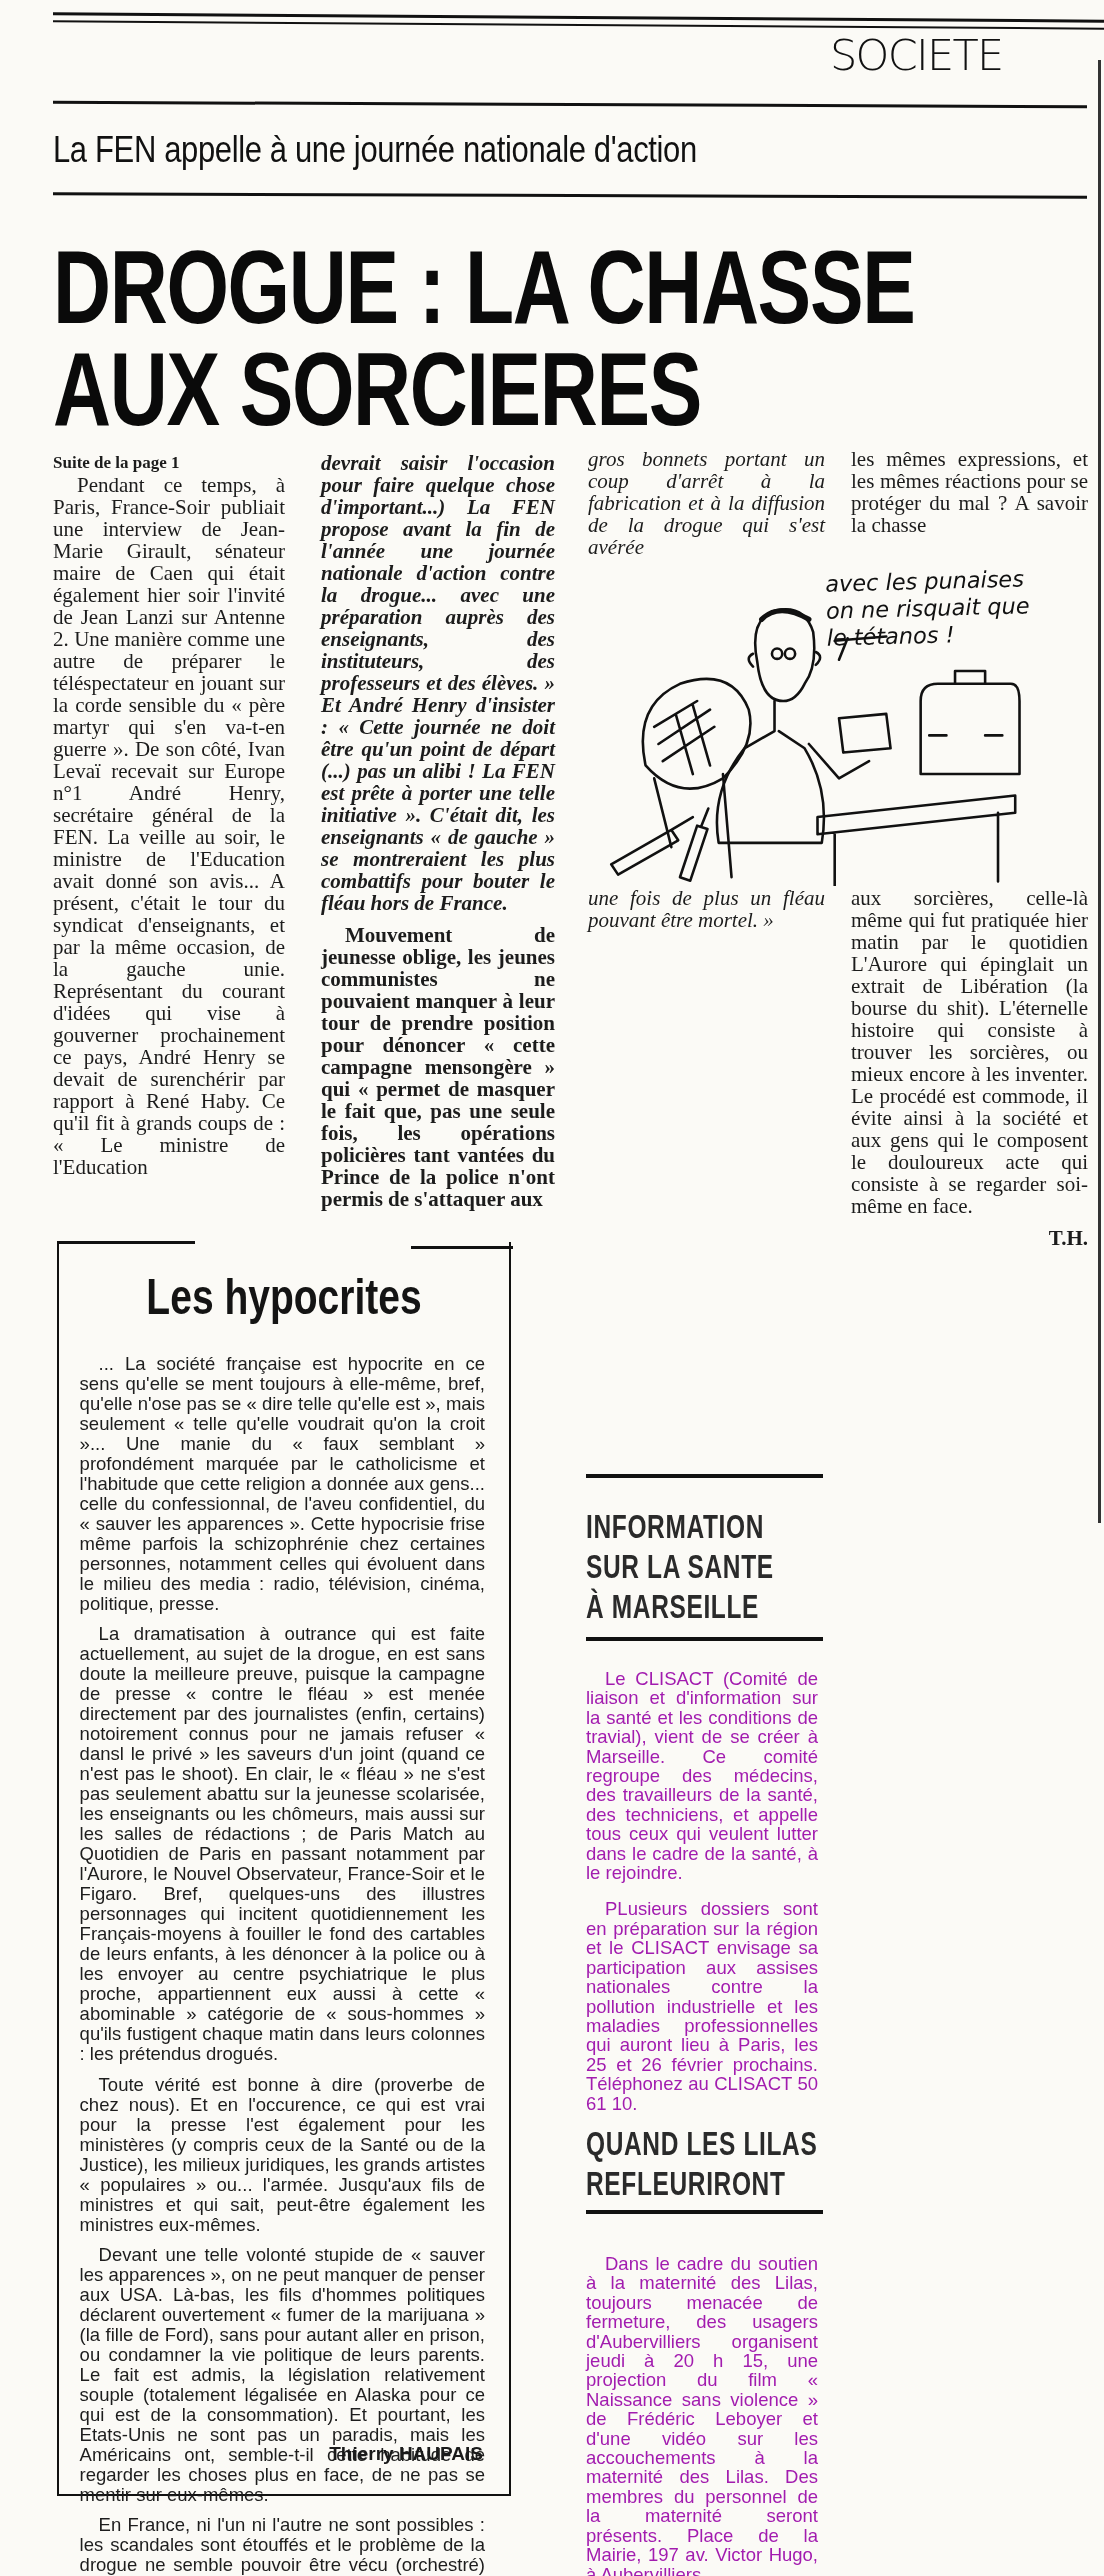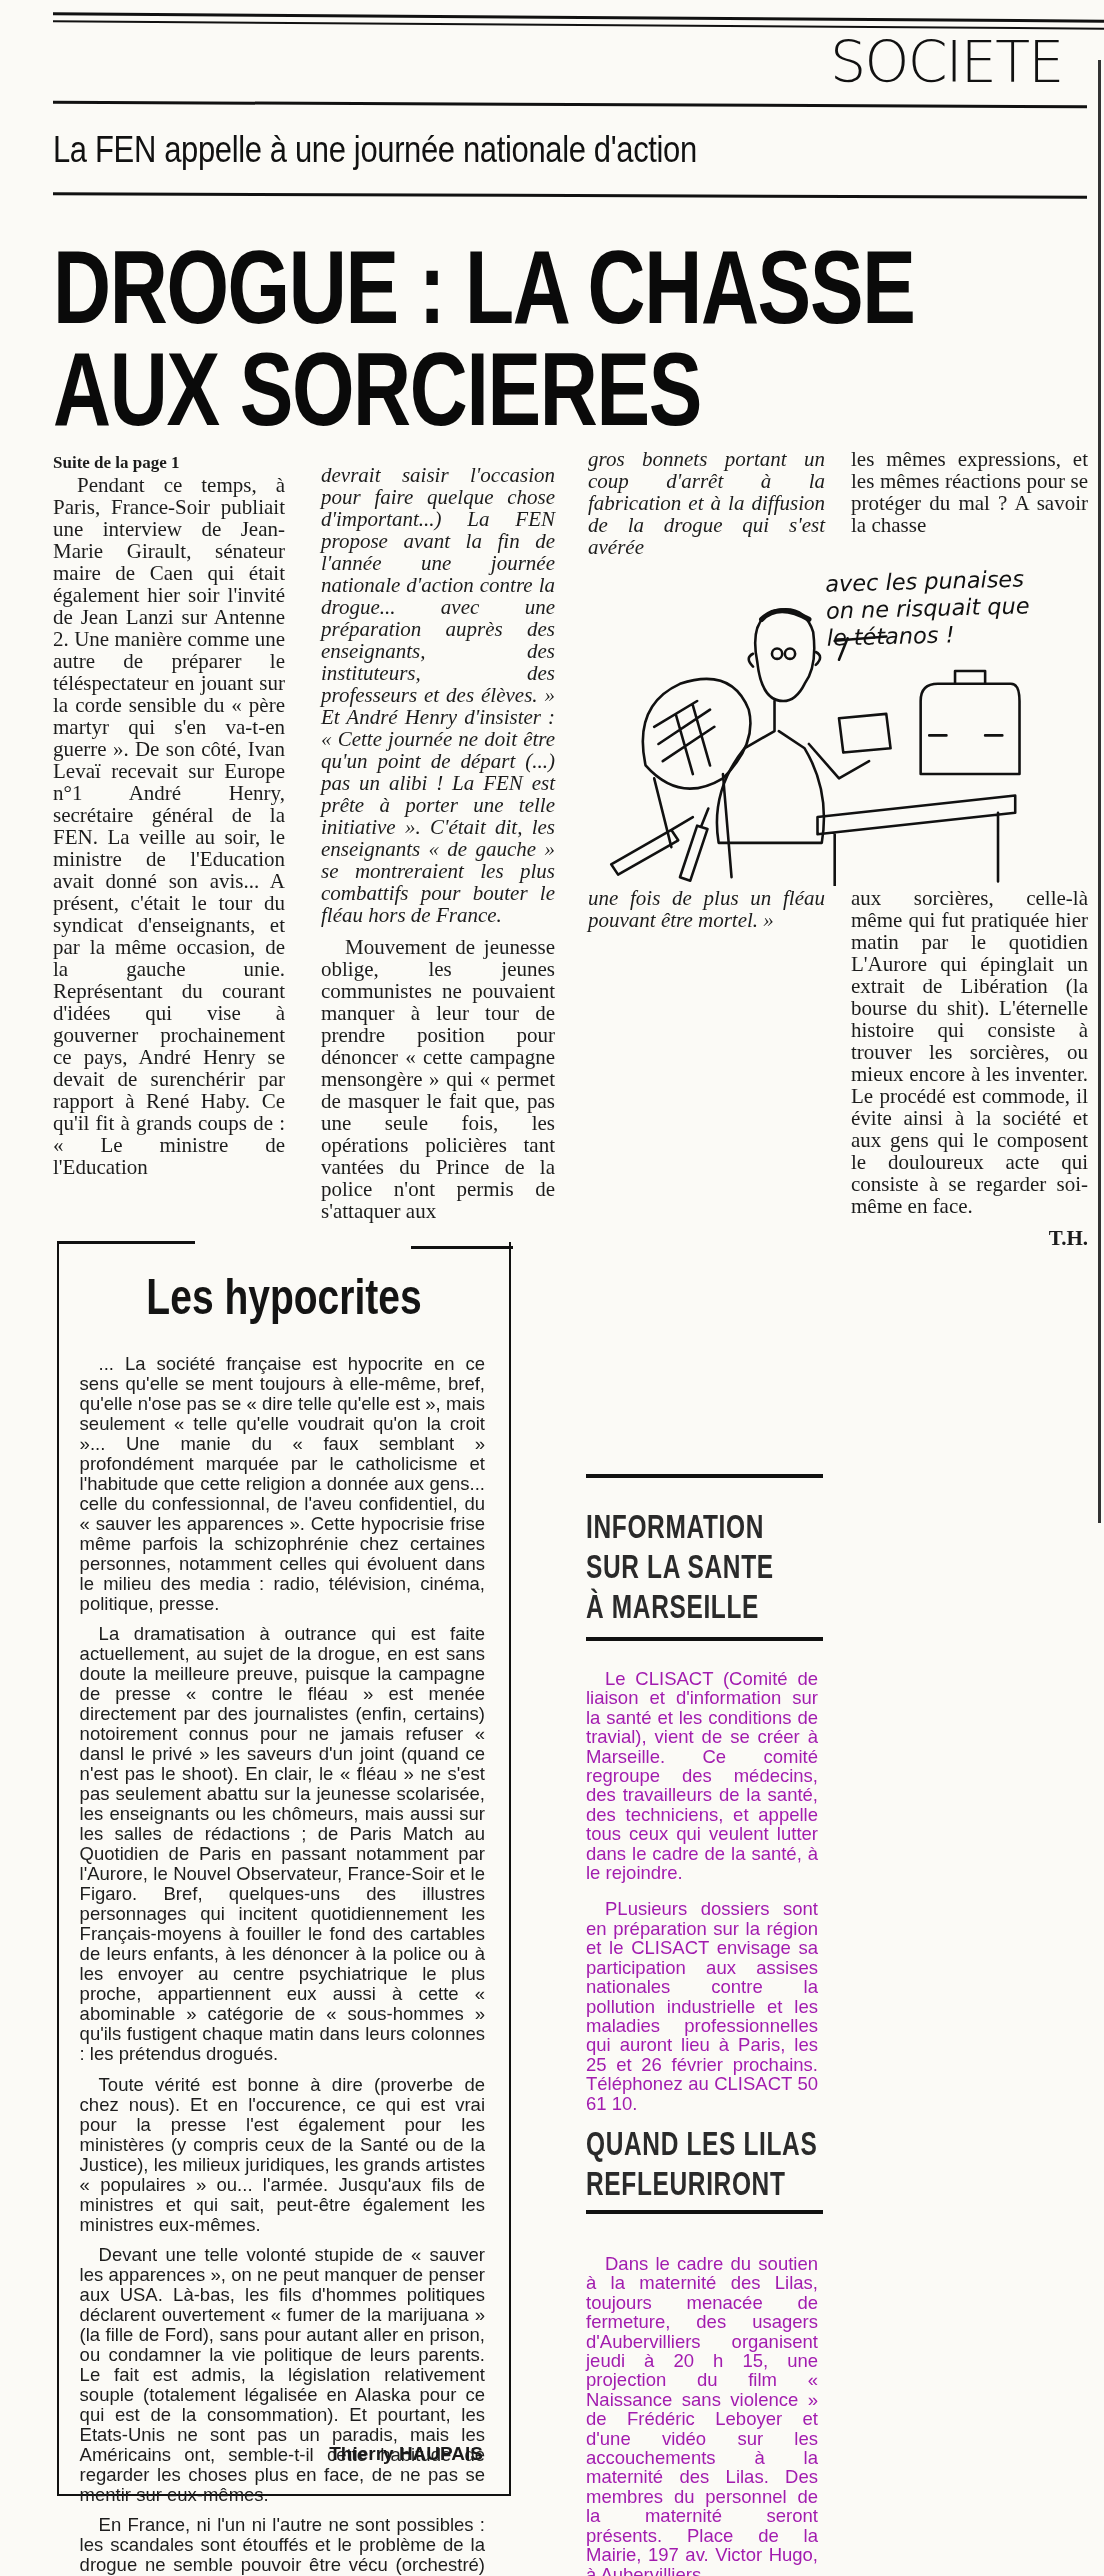--- a/index.html
+++ b/index.html
@@ -3,21 +3,21 @@
 <meta charset="utf-8">
 <style>
   * { box-sizing: border-box; margin: 0; padding: 0; }
   html, body { width: 1105px; height: 2576px; background: #fbfaf6; }
   body { position: relative; overflow: hidden; color: #1a1a1a; font-family: "DejaVu Serif", serif; }
 
   
   .rule { position: absolute; background: #111; }
   .section-title {
     position: absolute; left: 830px; top: 34px; width: 275px;
-    font-family: "DejaVu Sans", sans-serif; font-weight: 200; font-size: 57px;
+    font-family: "DejaVu Sans", sans-serif; font-weight: 200; font-size: 43px;
     letter-spacing: -1.7px; color: #111; line-height: 1;
   }
   .kicker {
     position: absolute; left: 53px; top: 129px;
     font-family: "Liberation Sans", sans-serif; font-size: 36px; color: #111;
     transform: scaleX(0.86); transform-origin: left top; letter-spacing: -0.4px;
   }
   .headline {
     position: absolute; left: 53px; top: 237px;
     font-family: "Liberation Sans", sans-serif; font-weight: 700; font-size: 103px;
@@ -93,21 +93,21 @@
   <div>DROGUE : LA CHASSE</div>
   <div>AUX SORCIERES</div>
 </div>
 <div class="right-border"></div>
 
 <div class="col" style="left:53px;top:452px;width:232px;">
   <div class="suite">Suite de la page 1</div>
   <p>Pendant ce temps, à Paris, France-Soir publiait une interview de Jean-Marie Girault, sénateur maire de Caen qui était également hier soir l'invité de Jean Lanzi sur Antenne 2. Une manière comme une autre de préparer le téléspectateur en jouant sur la corde sensible du « père martyr qui s'en va-t-en guerre ». De son côté, Ivan Levaï recevait sur Europe n°1 André Henry, secrétaire général de la FEN. La veille au soir, le ministre de l'Education avait donné son avis... A présent, c'était le tour du syndicat d'enseignants, et par la même occasion, de la gauche unie. Représentant du courant d'idées qui vise à gouverner prochainement ce pays, André Henry se devait de surenchérir par rapport à René Haby. Ce qu'il fit à grands coups de : « Le ministre de l'Education</p>
 </div>
 
-<div class="col" style="left:321px;top:464px;width:234px;">
+<div class="col" style="left:321px;top:452px;width:234px;font-weight:bold;">
   <p class="noindent it">devrait saisir l'occasion pour faire quelque chose d'important...) La FEN propose avant la fin de l'année une journée nationale d'action contre la drogue... avec une préparation auprès des enseignants, des instituteurs, des professeurs et des élèves. » Et André Henry d'insister : « Cette journée ne doit être qu'un point de départ (...) pas un alibi ! La FEN est prête à porter une telle initiative ». C'était dit, les enseignants « de gauche » se montreraient les plus combattifs pour bouter le fléau hors de France.</p>
   <p>Mouvement de jeunesse oblige, les jeunes communistes ne pouvaient manquer à leur tour de prendre position pour dénoncer « cette campagne mensongère » qui « permet de masquer le fait que, pas une seule fois, les opérations policières tant vantées du Prince de la police n'ont permis de s'attaquer aux</p>
 </div>
 
 <div class="col it" style="left:588px;top:448px;width:237px;font-style:italic;">
   <p class="noindent">gros bonnets portant un coup d'arrêt à la fabrication et à la diffusion de la drogue qui s'est avérée</p>
 </div>
 
 <div class="col" style="left:851px;top:448px;width:237px;">
   <p class="noindent">les mêmes expressions, et les mêmes réactions pour se protéger du mal ? A savoir la chasse</p>

